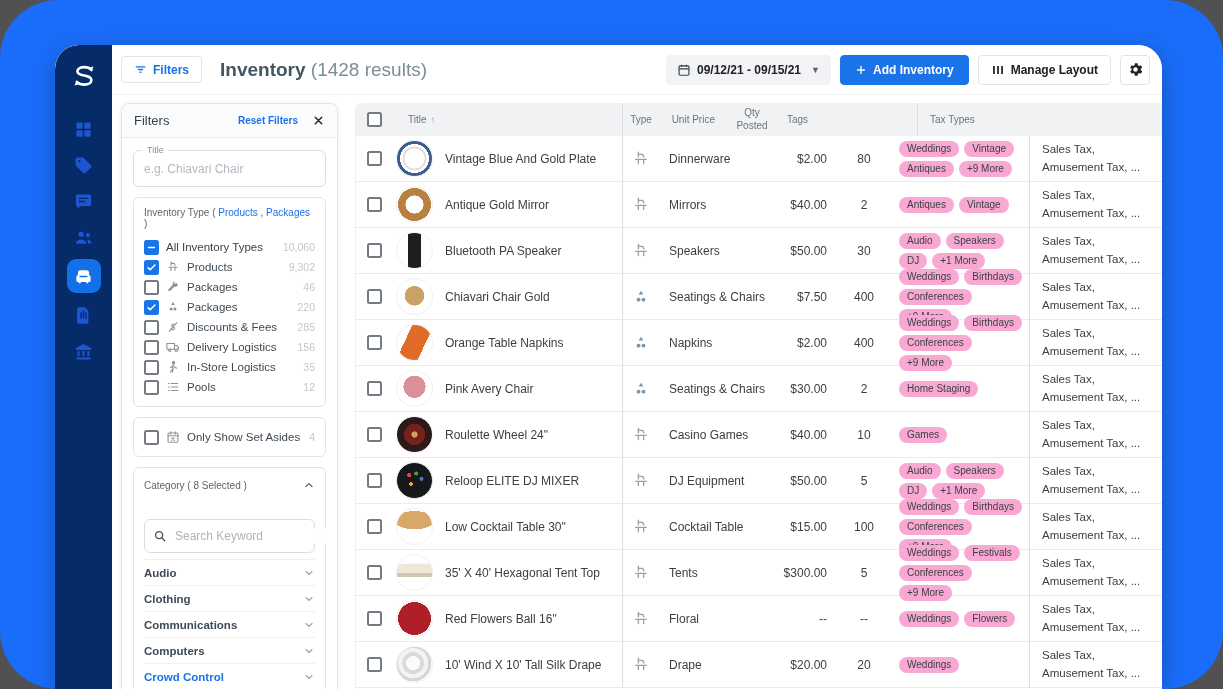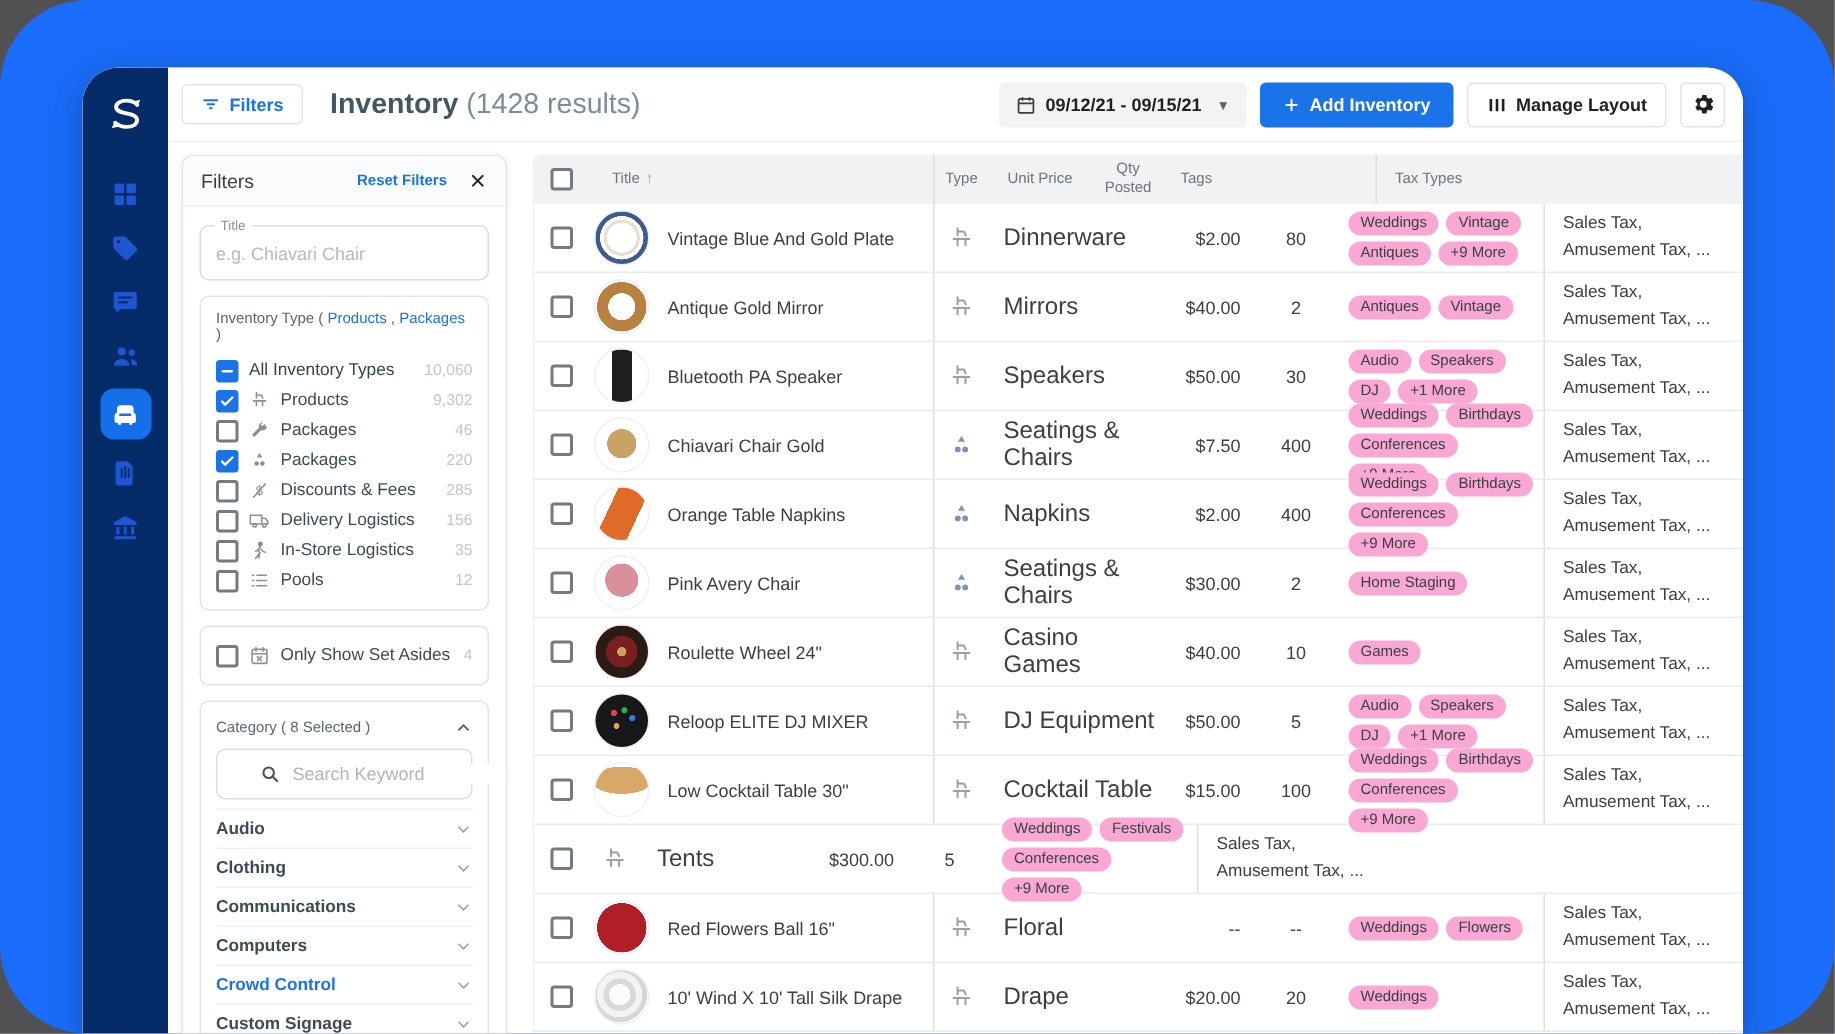--- a/index.html
+++ b/index.html
@@ -56,39 +56,39 @@
   .frow.bold .flab { font-weight:normal; color:#37424C; }
   .frow .fcount { margin-left:auto; font-size:10.5px; color:#C2C7CD; }
   .ficon { width:14px; height:14px; display:inline-flex; color:#8A9196; flex:0 0 auto; }
   .ficon svg { width:14px; height:14px; }
   .cbx { width:15px; height:15px; border:2px solid #747A80; border-radius:2.5px; background:#fff; display:inline-flex; align-items:center; justify-content:center; cursor:pointer; flex:0 0 auto; }
   .cbx.checked, .cbx.indeterminate { background:#1A73E8; border-color:#1A73E8; }
   .cbx svg { width:11px; height:11px; }
   .cat-head { display:flex; align-items:center; font-size:10px; color:#5C6670; padding:2px 0 8px; }
   .cat-head .chev { margin-left:auto; color:#5F6368; display:flex; }
   .cat-head .chev svg { width:12px; height:12px; }
-  .search-field { border:1px solid #DADEE3; border-radius:6px; height:34px; display:flex; align-items:center; padding:0 28px; gap:8px; }
+  .search-field { border:1px solid #DADEE3; border-radius:6px; height:34px; display:flex; align-items:center; padding:0 8px; gap:8px;margin-top:20px; }
   .search-field svg { width:14px; height:14px; color:#4A5056; }
   .search-field input { border:none; outline:none; flex:1; font-size:12px; color:#3C4043; font-family:inherit; }
   .search-field input::placeholder { color:#AFB5BB; }
   .cat-list { margin-top:6px; }
   .cat-row { display:flex; align-items:center; height:26px; border-top:1px solid #EEF0F2; font-size:11.5px; color:#3F4A54; font-weight:bold; cursor:pointer; }
   .cat-row.sel { color:#1A73E8; }
   .cat-row .chev { margin-left:auto; color:#9AA0A6; display:flex; }
   .cat-row .chev svg { width:12px; height:12px; }
 
   
   .tablecard { position:absolute; left:243px; right:0; top:8px; bottom:0; overflow:hidden; border-top-left-radius:6px; border-left:1px solid #EDEFF2; }
   .thead { display:flex; background:#F1F2F4; height:33px; align-items:center; font-size:10px; color:#6E747A; }
   .trow { display:flex; height:46px; align-items:center; border-bottom:1px solid #E9EAEC; background:#fff; }
   .c { flex:0 0 auto; display:flex; align-items:center; height:100%; }
   .c-check { width:36px; justify-content:center; }
   .c-title { width:231px; border-right:1px solid #DCDEE1; padding-left:4px; gap:12px; }
   .c-type  { width:36px; justify-content:center; }
-  .c-cat   { width:112px; padding-left:10px; font-size:16px; color:#3C4043; }
+  .c-cat   { width:112px; padding-left:10px; font-size:12px; color:#3C4043; }
   .c-price { width:68px; justify-content:flex-end; padding-right:12px; font-size:12px; color:#3C4043; }
   .c-qty   { width:50px; justify-content:center; font-size:12px; color:#3C4043; }
   .c-tags  { width:140px; padding:0 6px 0 10px; flex-wrap:wrap; gap:4px 5px; align-content:center; }
   .c-tax   { width:135px; border-left:1px solid #DCDEE1; padding-left:12px; font-size:11.5px; color:#3C4043; white-space:pre-line; line-height:1.55; }
   .thead .c { font-size:10px; color:#6E747A; }
   .thead .c-title { border-right:1px solid #DCDEE1; padding-left:16px; gap:4px; }
   .thead .c-cat, .thead .c-tags, .thead .c-tax { color:#6E747A; }
   .thead .c-qty { text-align:center; white-space:pre-line; line-height:1.25; }
   .thead .c-tax { border-left:1px solid #DCDEE1; }
   .sort-arrow { color:#9AA0A6; font-size:10px; }
@@ -701,20 +701,24 @@
               <span class="pill">Conferences</span>
               <span class="pill">+9 More</span>
             </div>
     <div class="c c-tax">Sales Tax,
 Amusement Tax, ...</div>
   </div>
           <div class="trow">
     <div class="c c-check">
               <span class="cbx"></span>
             </div>
+    <div class="c c-title">
+      <span class="thumb th-tent"></span>
+      <span class="ttl">35' X 40' Hexagonal Tent Top</span>
+    </div>
     <div class="c c-type">
               <span class="ticon">
                 <svg viewBox="0 0 24 24" fill="none" stroke="currentColor" stroke-width="1.8" stroke-linecap="round" stroke-linejoin="round">
                   <path d="M8.5 3v6.2m0-3.4h5.6l1.7 3.4M5 12.4h14M8.5 12.4V18m7-5.6V18"></path>
                 </svg>
               </span>
             </div>
     <div class="c c-cat">Tents</div>
     <div class="c c-price">$300.00</div>
     <div class="c c-qty">5</div>

